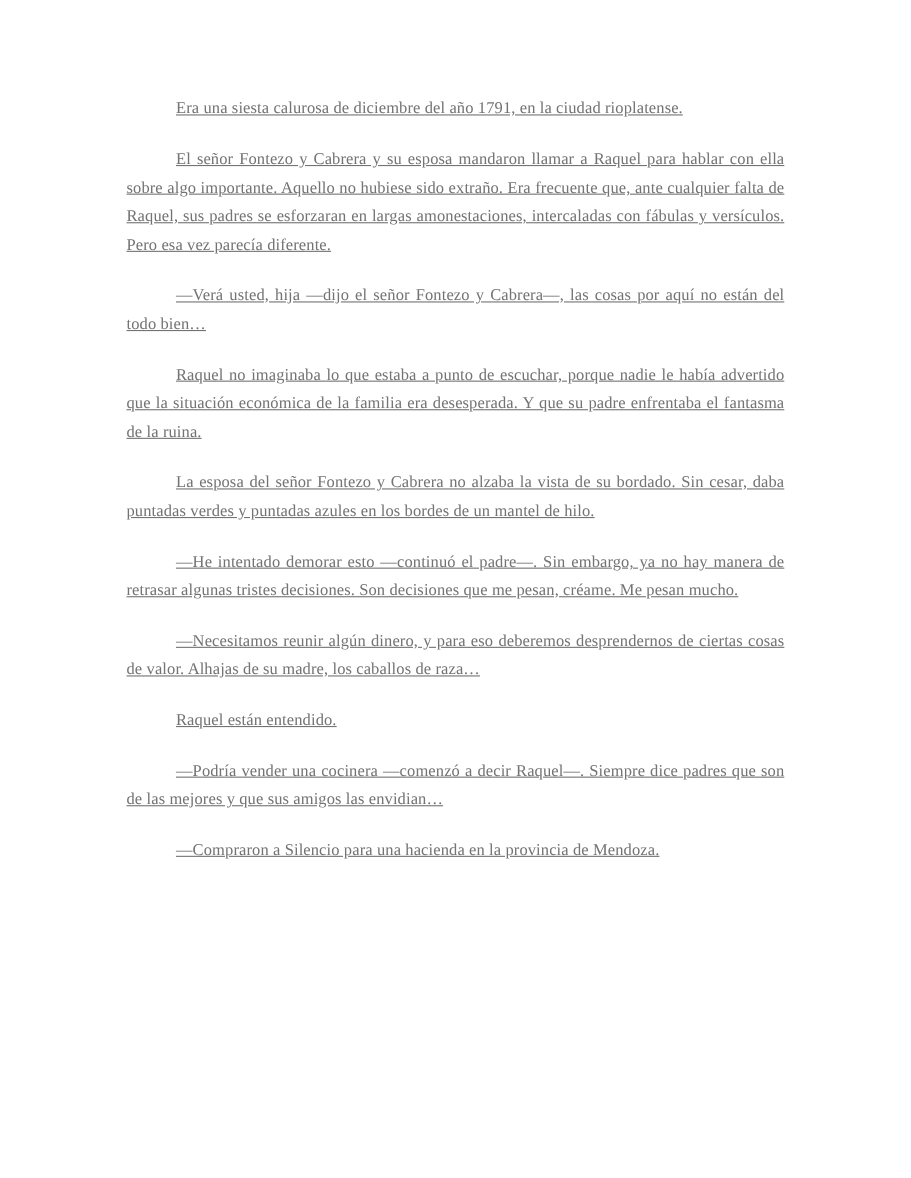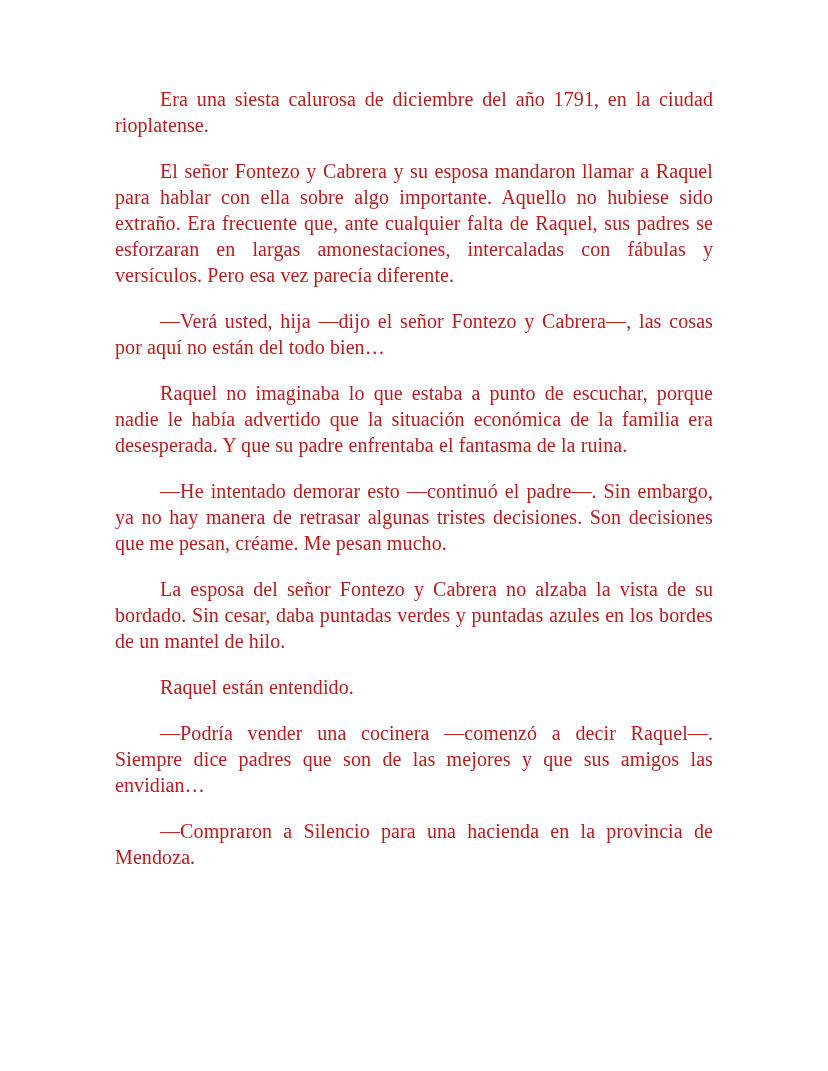--- a/index.html
+++ b/index.html
@@ -15,37 +15,39 @@
     }
     .page {
       box-sizing: border-box;
       width: 828px;
       height: 1071px;
       background: #ffffff;
       padding: 86px 115px 40px 115px;
     }
     .paragraph {
       margin: 0 0 20px 0;
-      font-size: 20px;
+      font-size: 15px;
       line-height: 26px;
-      color: #b91c1c;
+      color: #737373;
       text-align: justify;
       text-indent: 45px;
       letter-spacing: 0.1px;
+      text-decoration: underline;
     }
     .paragraph:last-child {
       margin-bottom: 16px;
     }
   </style>
 </head>
 <body>
 
 <div class="page">
   <p class="paragraph">Era una siesta calurosa de diciembre del año 1791, en la ciudad rioplatense.</p>
   <p class="paragraph">El señor Fontezo y Cabrera y su esposa mandaron llamar a Raquel para hablar con ella sobre algo importante. Aquello no hubiese sido extraño. Era frecuente que, ante cualquier falta de Raquel, sus padres se esforzaran en largas amonestaciones, intercaladas con fábulas y versículos. Pero esa vez parecía diferente.</p>
   <p class="paragraph">—Verá usted, hija —dijo el señor Fontezo y Cabrera—, las cosas por aquí no están del todo bien…</p>
   <p class="paragraph">Raquel no imaginaba lo que estaba a punto de escuchar, porque nadie le había advertido que la situación económica de la familia era desesperada. Y que su padre enfrentaba el fantasma de la ruina.</p>
+  <p class="paragraph">La esposa del señor Fontezo y Cabrera no alzaba la vista de su bordado. Sin cesar, daba puntadas verdes y puntadas azules en los bordes de un mantel de hilo.</p>
   <p class="paragraph">—He intentado demorar esto —continuó el padre—. Sin embargo, ya no hay manera de retrasar algunas tristes decisiones. Son decisiones que me pesan, créame. Me pesan mucho.</p>
-  <p class="paragraph">La esposa del señor Fontezo y Cabrera no alzaba la vista de su bordado. Sin cesar, daba puntadas verdes y puntadas azules en los bordes de un mantel de hilo.</p>
+  <p class="paragraph">—Necesitamos reunir algún dinero, y para eso deberemos desprendernos de ciertas cosas de valor. Alhajas de su madre, los caballos de raza…</p>
   <p class="paragraph">Raquel están entendido.</p>
   <p class="paragraph">—Podría vender una cocinera —comenzó a decir Raquel—. Siempre dice padres que son de las mejores y que sus amigos las envidian…</p>
   <p class="paragraph">—Compraron a Silencio para una hacienda en la provincia de Mendoza.</p>
 </div>
 
 </body></html>

